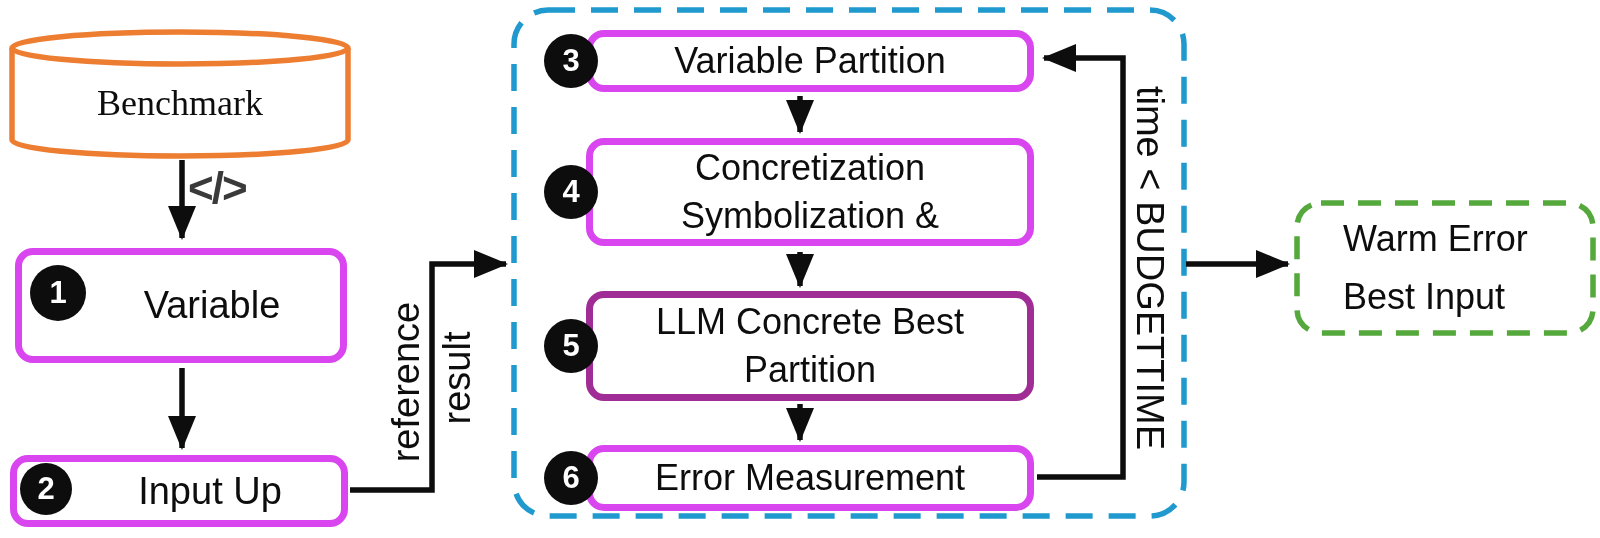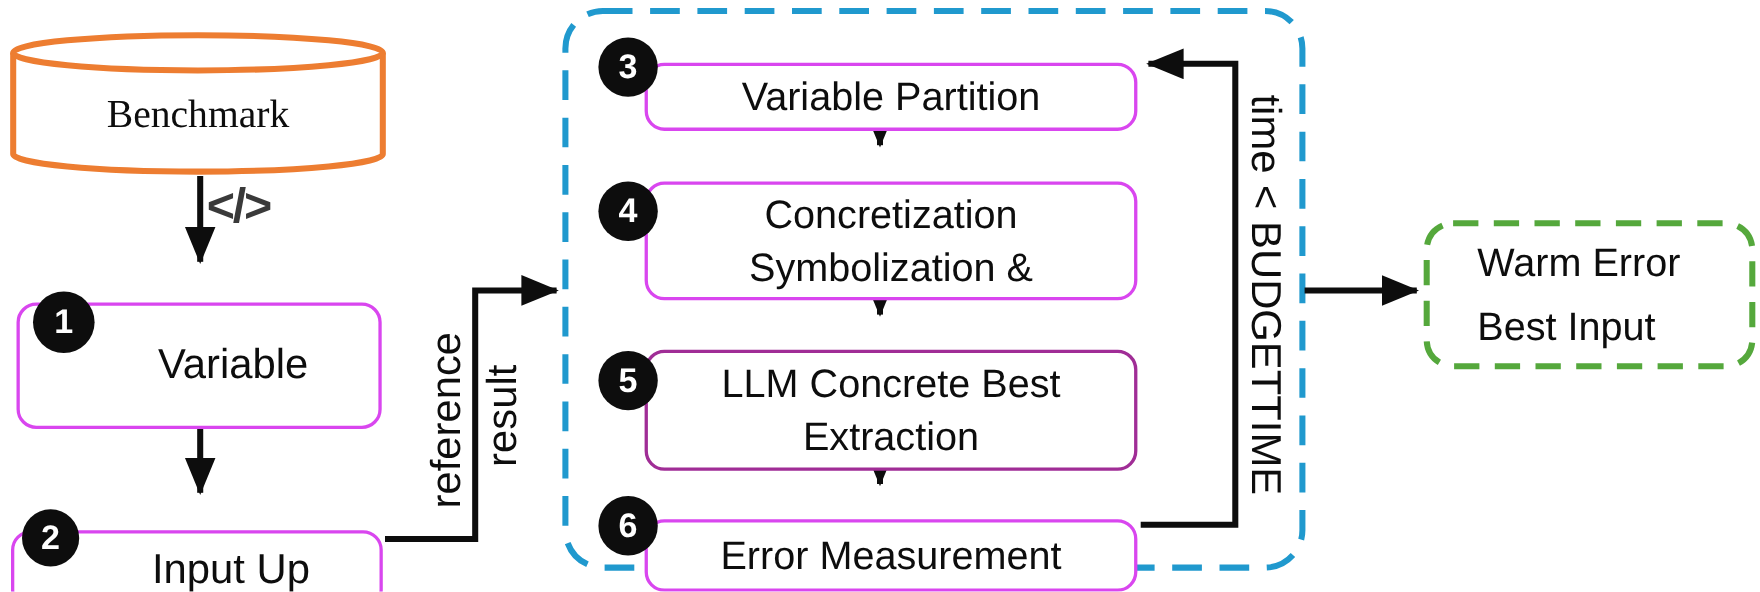--- a/index.html
+++ b/index.html
@@ -14,30 +14,29 @@
   }
   .stage svg.wires {
     position: absolute;
     left: 0; top: 0;
     z-index: 0;
   }
   .node {
     position: absolute;
     box-sizing: border-box;
     background: #ffffff;
-    border: 3px solid #d946ef;
+    border: 7px solid #d946ef;
     border-radius: 18px;
     display: flex;
     flex-direction: column;
     align-items: center;
     justify-content: center;
     text-align: center;
     z-index: 1;
     line-height: 1.32;
-    margin-top: 27px;
   }
   .node .line { display: block; white-space: nowrap; }
   .node.big-text { font-size: 38px; }
   .node.mid-text { font-size: 36px; }
   .node.purple { border-color: #A02D96; }
   .pad-badge { padding-left: 62px; gap: 37px; }
   .badge {
     position: absolute;
     box-sizing: border-box;
     background: #0d0d0d;
@@ -144,21 +143,21 @@
   <div class="badge" style="left:544px; top:34px; width:54px; height:54px;">3</div>
 
   <div class="node mid-text" style="left:586px; top:138px; width:448px; height:108px;">
     <span class="line">Concretization</span>
     <span class="line">Symbolization &amp;</span>
   </div>
   <div class="badge" style="left:544px; top:165px; width:54px; height:54px;">4</div>
 
   <div class="node mid-text purple" style="left:586px; top:291px; width:448px; height:110px;">
     <span class="line">LLM Concrete Best</span>
-    <span class="line">Extraction</span>
+    <span class="line">Partition</span>
   </div>
   <div class="badge" style="left:544px; top:319px; width:54px; height:54px;">5</div>
 
   <div class="node mid-text" style="left:586px; top:445px; width:448px; height:66px;">
     <span class="line">Error Measurement</span>
   </div>
   <div class="badge" style="left:544px; top:451px; width:54px; height:54px;">6</div>
 
   <div class="rot-label rot-cw" style="left:950px; top:243px; width:400px; height:50px;">time &lt; BUDGETTIME</div>
 

